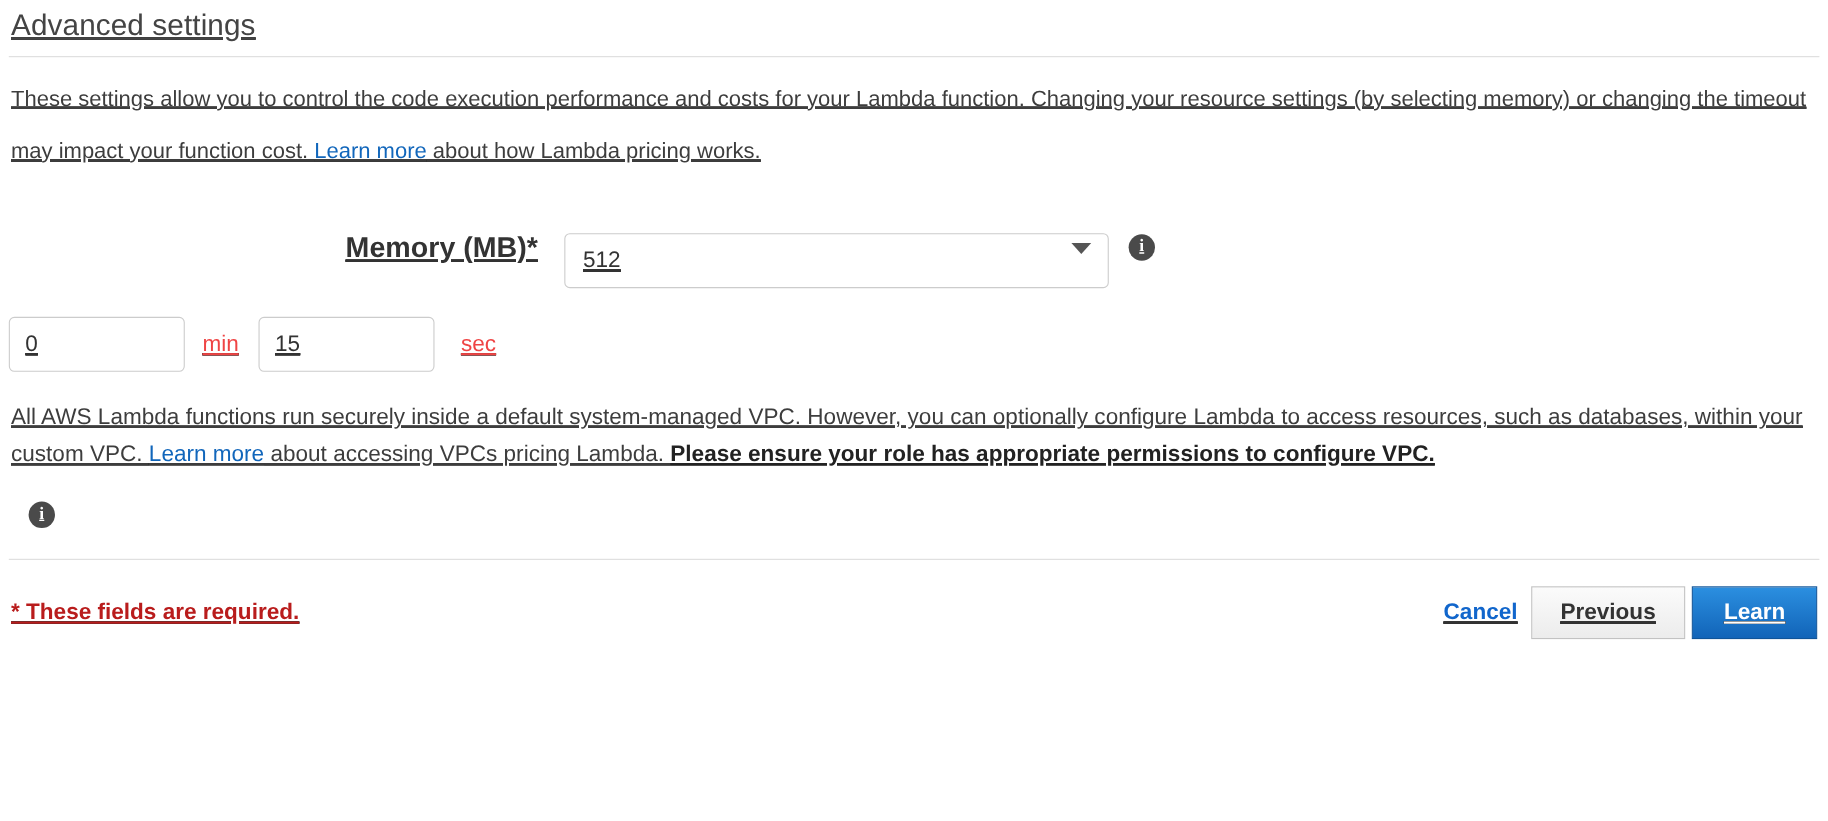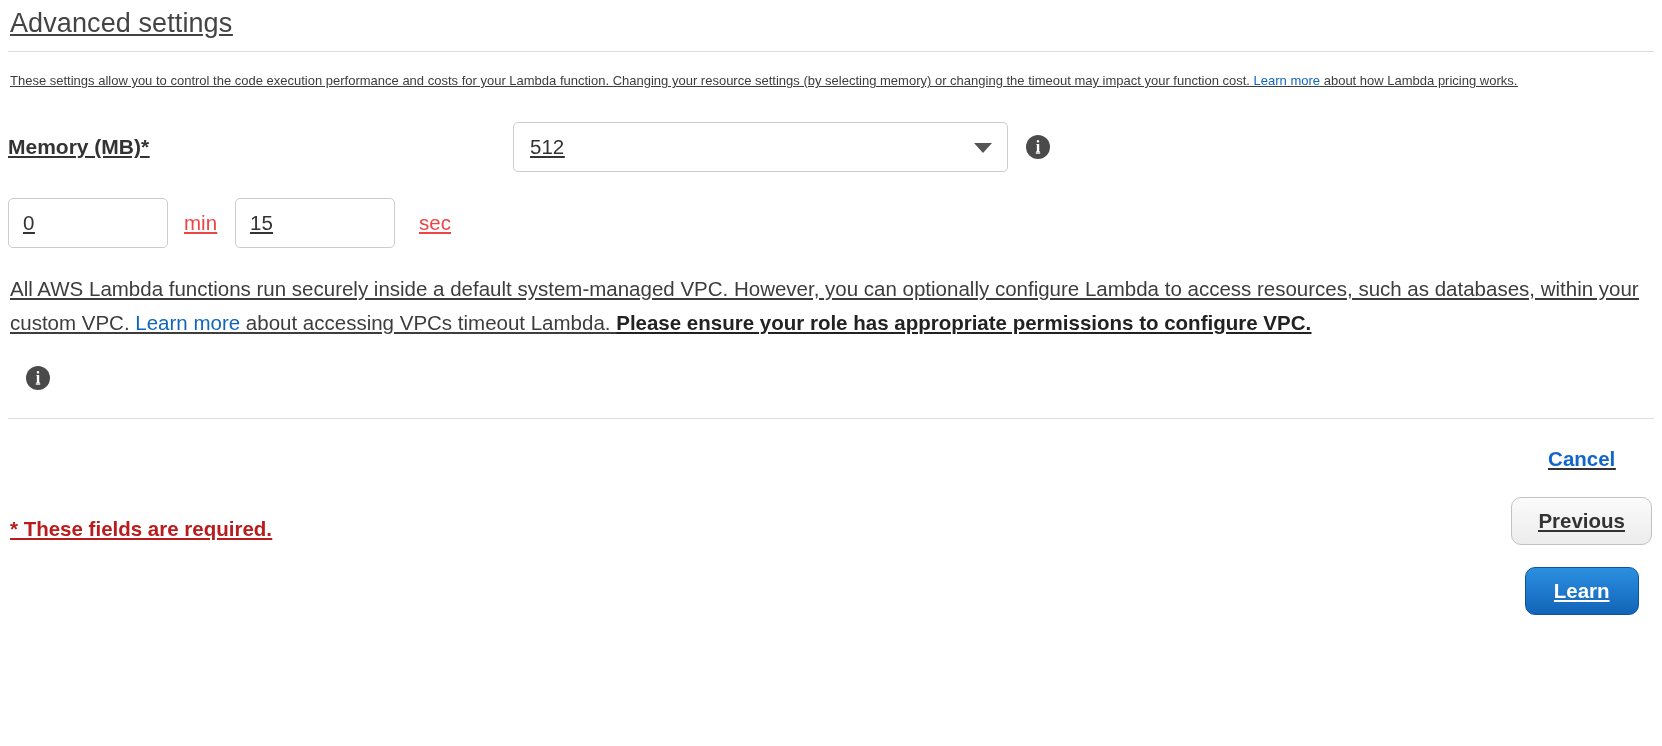--- a/index.html
+++ b/index.html
@@ -34,43 +34,43 @@
   }
   .rule {
     border: none;
     border-top: 1px solid #dddddd;
     margin: 0;
     height: 0;
   }
 
   
   .intro {
-    font-size: 13px;
-    line-height: 30px;
+    font-size: 20px;
+    line-height: 48px;
     color: #3d3d3d;
     margin: 14px 0 0 2px;
     max-width: 1640px;
   }
   .link {
     color: #1166bb;
     text-decoration: none;
     cursor: pointer;
   }
 
   
   .form-row {
     display: flex;
     align-items: center;
     margin-top: 26px;
   }
   .form-label {
     width: 505px;
-    text-align: left;
+    text-align: right;
     padding-right: 24px;
-    font-size: 21px;
+    font-size: 26px;
     font-weight: bold;
     color: #333333;
     flex: none;
   }
 
   .select-wrap {
     position: relative;
     width: 495px;
     flex: none;
   }
@@ -82,20 +82,21 @@
     background: #ffffff;
     font-family: "Liberation Sans", sans-serif;
     font-size: 20.5px;
     color: #333333;
     padding: 0 42px 0 16px;
     line-height: 48px;
     cursor: pointer;
     white-space: nowrap;
     overflow: hidden;
     text-overflow: ellipsis;
+    margin-top: 24px;
   }
   .caret {
     position: absolute;
     right: 16px;
     top: 50%;
     margin-top: -4px;
     width: 0;
     height: 0;
     border-left: 9px solid transparent;
     border-right: 9px solid transparent;
@@ -166,37 +167,36 @@
     padding: 24px 2px 0 2px;
   }
   .required-note {
     font-size: 20.5px;
     font-weight: bold;
     color: #b91c1c;
   }
   .footer-actions {
     display: flex;
     align-items: center;
-    gap: 22px;
-    flex-direction: column;
+    gap: 6px;
   }
   .cancel-link {
     font-size: 20.5px;
     font-weight: bold;
     color: #1166cc;
     text-decoration: none;
     cursor: pointer;
     padding: 4px 6px;
   }
 
   .btn {
     font-family: "Liberation Sans", sans-serif;
     font-size: 20.5px;
     font-weight: bold;
-    border-radius: 10px;
+    border-radius: 0;
     padding: 0 26px;
     height: 48px;
     cursor: pointer;
     line-height: 46px;
   }
   .btn-secondary {
     background: linear-gradient(to bottom, #fbfbfb 0%, #ececec 100%);
     border: 1px solid #c2c2c2;
     color: #333333;
   }
@@ -228,21 +228,21 @@
       </span>
   </div>
 
   <div class="form-row">
     <input class="text-input" type="text" value="0" style="">
     <span class="unit">min</span>
     <input class="text-input" type="text" value="15" style="">
     <span class="unit last">sec</span>
   </div>
 
-  <p class="vpc-note"><span>All AWS Lambda functions run securely inside a default system-managed VPC. However, you can optionally configure Lambda to access resources, such as databases, within your custom VPC. </span><a class="link" href="#">Learn more</a><span> about accessing VPCs timeout Lambda. </span><b>Please ensure your role has appropriate permissions to configure VPC.</b></p>
+  <p class="vpc-note"><span>All AWS Lambda functions run securely inside a default system-managed VPC. However, you can optionally configure Lambda to access resources, such as databases, within your custom VPC. </span><a class="link" href="#">Learn more</a><span> about accessing VPCs pricing Lambda. </span><b>Please ensure your role has appropriate permissions to configure VPC.</b></p>
 
   <div class="form-row">
     <span class="info-icon">
         <span>i</span>
       </span>
   </div>
 
   <hr class="footer-rule">
 
   <div class="footer">

